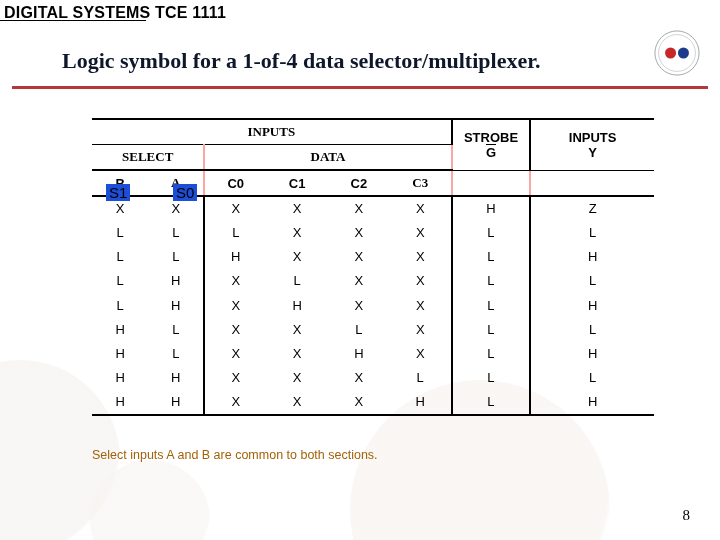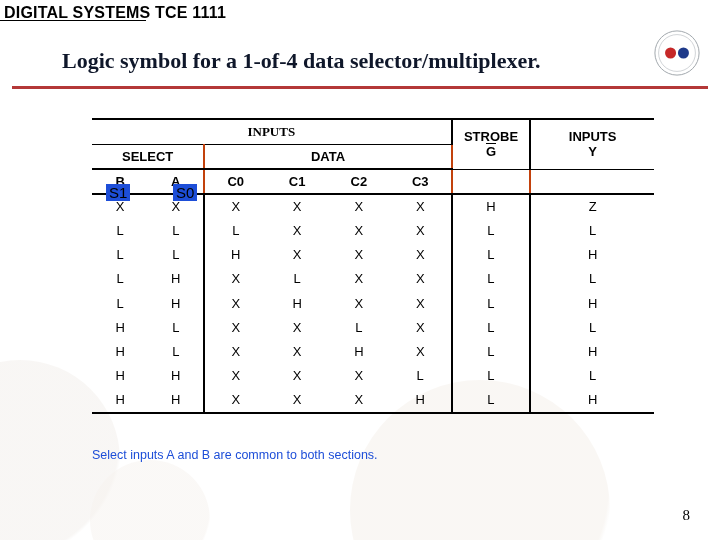--- a/index.html
+++ b/index.html
@@ -90,21 +90,21 @@
     font-weight: bold;
     padding: 4px 0;
   }
   .ft .hdr th {
     border-bottom: 2px solid #000;
     font-weight: bold;
     padding: 4px 0 4px 0;
   }
   .ft .band th.inputs { border-right: 2px solid #000; font-family: Liberation Serif, serif; }
   .ft .band th.strobe-top { border-right: 2px solid #000; }
-  .ft .hdr th.sep-r { border-right: 2px solid #c2410c; }
+  .ft .hdr th.sep-r { border-right: 2px solid #fca5a5; font-family: Liberation Serif, serif; }
   .ft .hdr th.data-top { border-top: 1px solid #000; margin-left: 39px; }
   .ft td.sep-r { border-right: 2px solid #000; }
   .ft tr.last td { border-bottom: 2px solid #000; }
   .ft td { line-height: 1.55; }
 
   .overbar { display:inline-block; position:relative; }
   .overbar::before { content:""; position:absolute; left:0; right:0; top:-1px; border-top:1.2px solid #000; }
 
   .sel-override {
     position: absolute;
@@ -115,21 +115,21 @@
   }
   .s1 { top: 184px; left: 106px; }
   .s0 { top: 184px; left: 173px; }
 
   .caption {
     position: absolute;
     top: 448px;
     left: 92px;
     font-family: Arial, sans-serif;
     font-size: 12.5px;
-    color: #1d4ed8;
+    color: #a16207;
   }
 
   .page-num {
     position: absolute;
     bottom: 16px;
     right: 30px;
     font-family: 'Times New Roman', serif;
     font-size: 15px;
     color: #000;
   }

